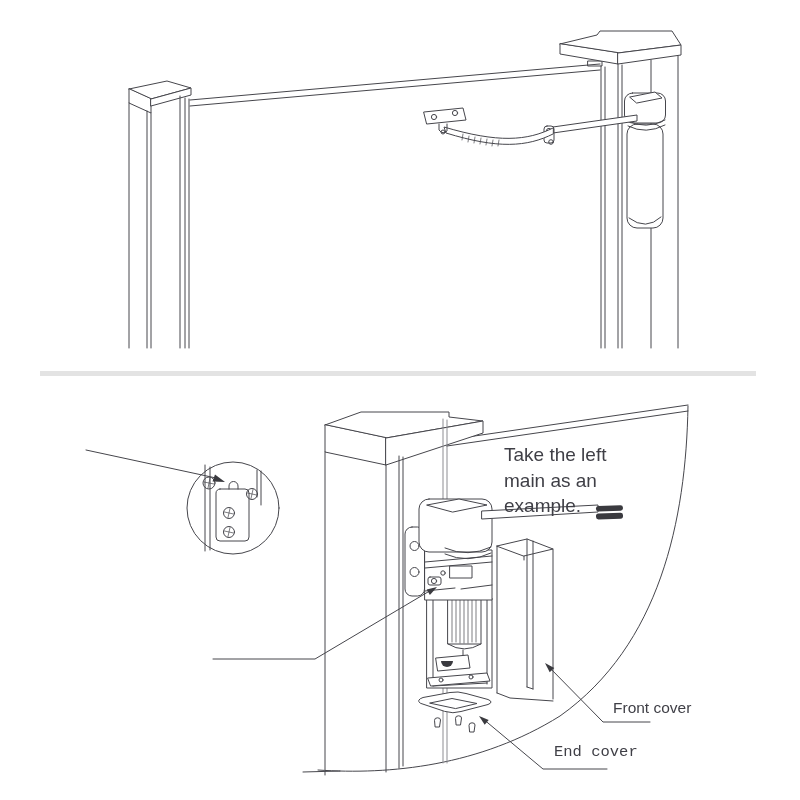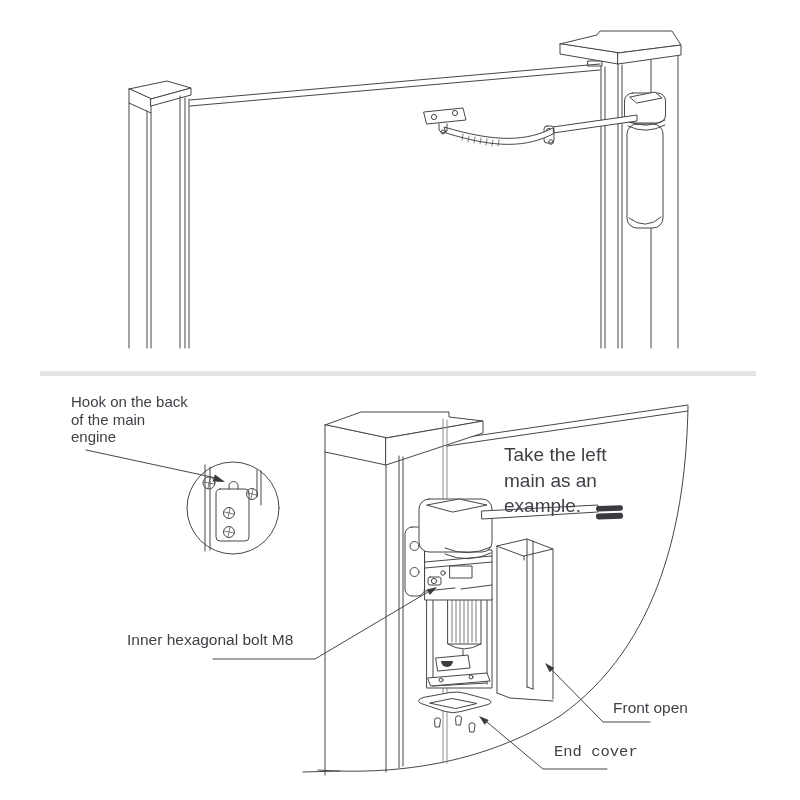--- a/index.html
+++ b/index.html
@@ -236,26 +236,22 @@
         <path d="M650,722 L603,722 L548,666"></path>
         <path class="darkfill" d="M545,663 L554.3,667.9 L549.7,672.3 Z"></path>
       </g>
       <g>
         <path d="M607,769 L543,769 L482,718"></path>
         <path class="darkfill" d="M479,716 L488.7,719.9 L484.7,724.8 Z"></path>
       </g>
     </g>
   </svg>
 
-  <div class="label" style="left:71px;top:393px;font-size:15px;">Hook on the back
-of the main
-engine</div>
 
   <div class="label" style="left:504px;top:442px;font-size:19px;line-height:1.35;">Take the left
 main as an
 example.</div>
 
-  <div class="label" style="left:127px;top:631px;font-size:15.5px;">Inner hexagonal bolt M8</div>
-
-  <div class="label" style="left:613px;top:699px;font-size:15.5px;">Front open</div>
+
+  <div class="label" style="left:613px;top:699px;font-size:15.5px;">Front cover</div>
 
   <div class="label" style="left:554px;top:743px;font-size:15.5px;font-family:Liberation Mono, monospace;">End cover</div>
 </div>
 
 </body></html>

